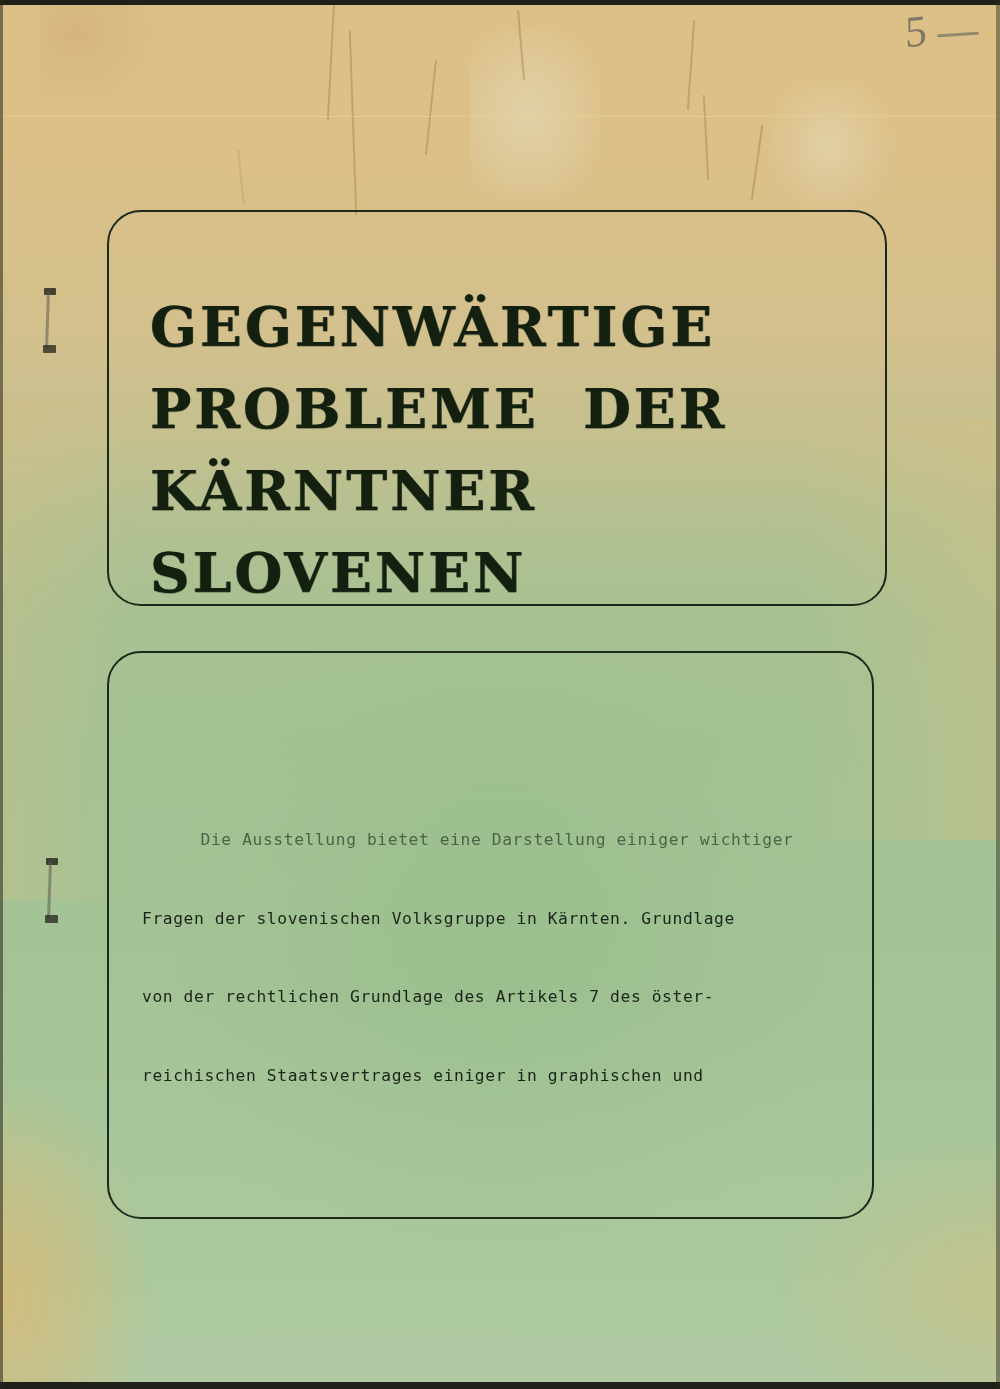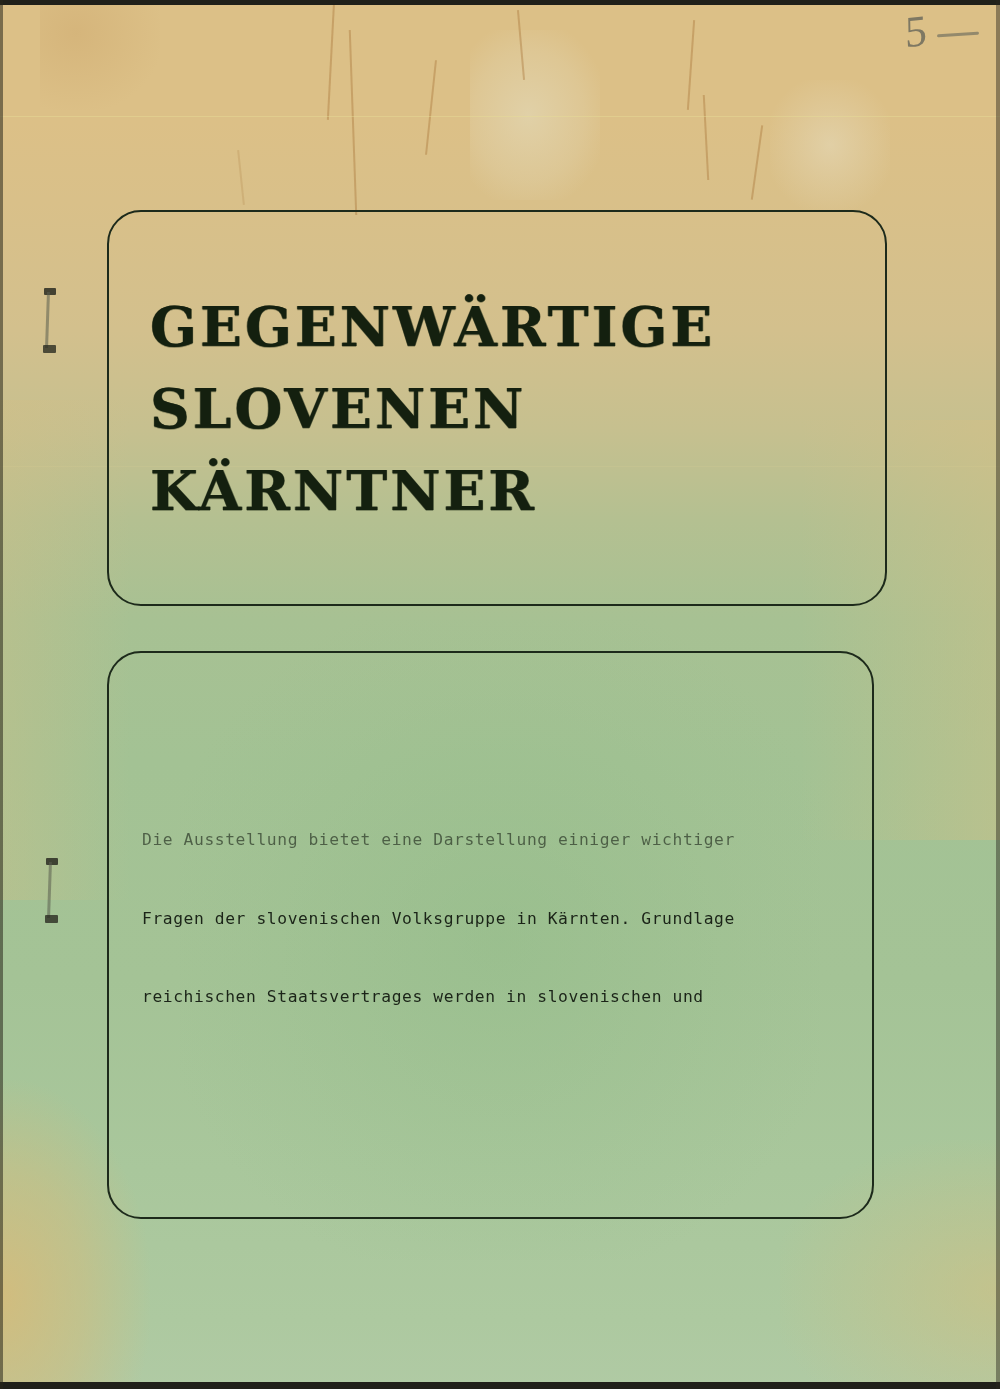--- a/index.html
+++ b/index.html
@@ -197,21 +197,21 @@
   .body-block .intro-line,
   .body-block .closing-line { display: block; }
 
   .list-block {
     margin-top: 26px;
     padding-left: 62px;
   }
   .list-item { display: block; }
 
   
-  .faded { opacity: 0.62; }
+  .faded { opacity: 0.62; text-align: center; }
 </style>
 </head>
 <body>
 
 <div id="page">
 
   <div class="stain blotch-c"></div>
   <div class="stain blotch-a"></div>
   <div class="stain blotch-b"></div>
   <div class="stain tint-left-mid"></div>
@@ -241,31 +241,33 @@
       <div class="shaft"></div>
       <div class="head-bot"></div>
   </div>
 
   <div class="pencil-num">5</div>
   <div class="pencil-dash"></div>
 
   <div class="frame title-frame"></div>
   <div class="title-block">
     <div class="title-line">GEGENWÄRTIGE</div>
+    <div class="title-line">PROBLEME  DER</div>
+    <div class="title-line">KÄRNTNER</div>
     <div class="title-line">SLOVENEN</div>
-    <div class="title-line">KÄRNTNER</div>
   </div>
 
   <div class="frame body-frame"></div>
   <div class="body-block">
 
     <div>
       <span class="intro-line faded">Die Ausstellung bietet eine Darstellung einiger wichtiger</span>
       <span class="intro-line">Fragen der slovenischen Volksgruppe in Kärnten. Grundlage</span>
-      <span class="intro-line">reichischen Staatsvertrages werden in slovenischen und</span>
+      <span class="intro-line">von der rechtlichen Grundlage des Artikels 7 des öster-</span>
+      <span class="intro-line">reichischen Staatsvertrages einiger in graphischen und</span>
     </div>
 
     <div class="list-block">
       <div class="list-item">
         
         
         
       </div>
       
       

